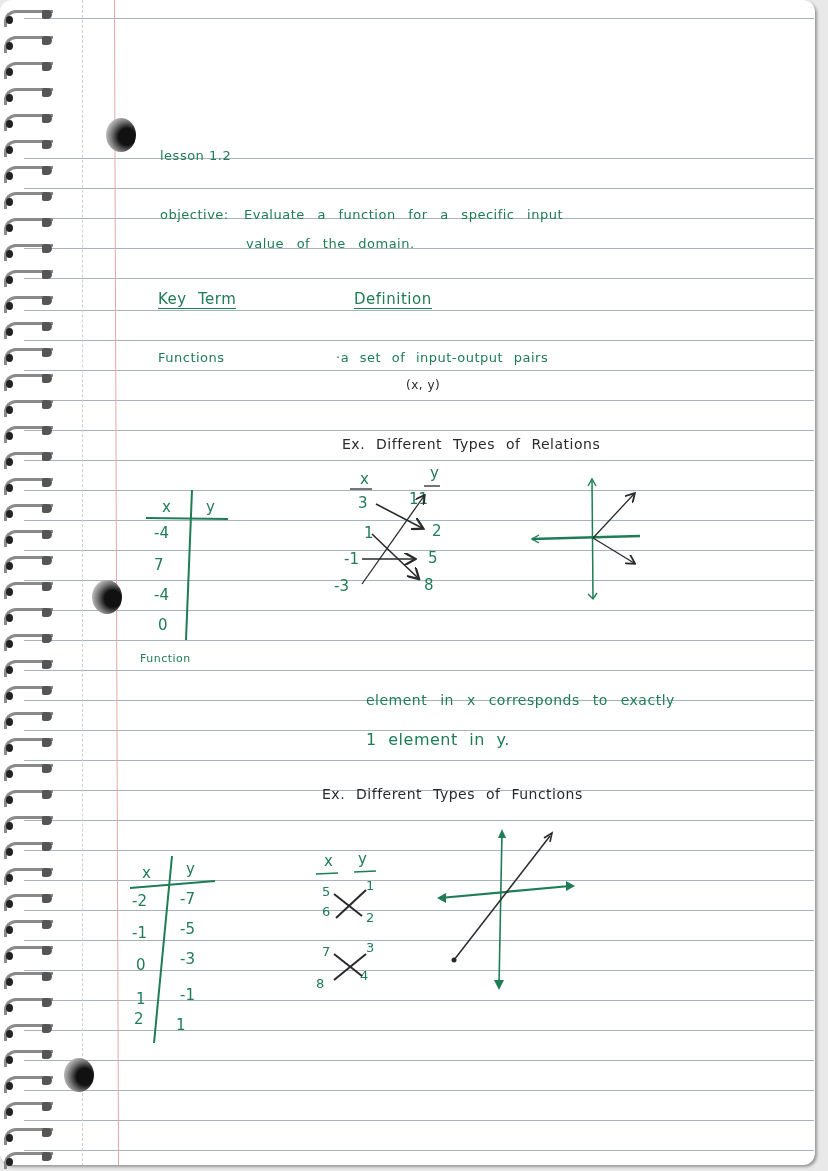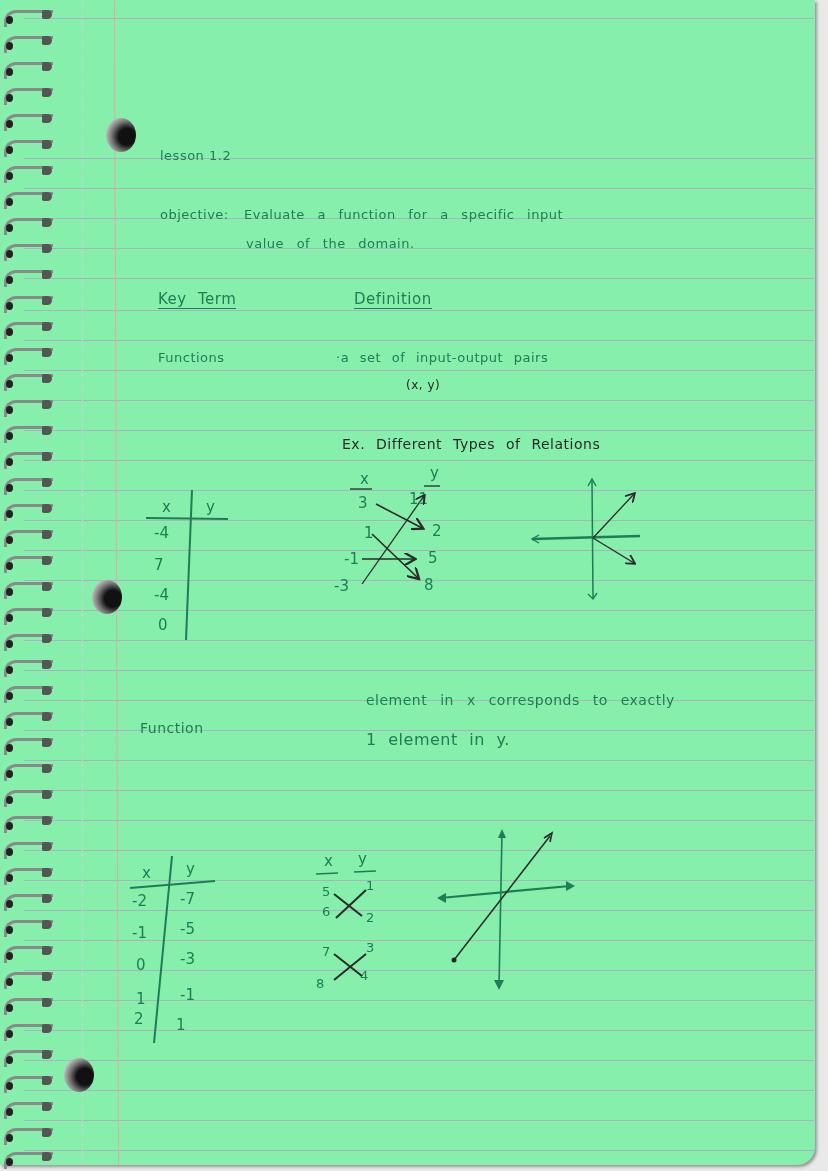--- a/index.html
+++ b/index.html
@@ -1,17 +1,17 @@
 <!DOCTYPE html>
 <html><head>
 <meta charset="utf-8">
 <style>
   html,body{margin:0;padding:0;}
   body{width:828px;height:1171px;overflow:hidden;background:#e9e9e9;position:relative;font-family:"DejaVu Sans",sans-serif;}
-  .page{position:absolute;left:0;top:0;width:815px;height:1165px;background:#86efac;border-bottom-right-radius:18px;box-shadow:2px 2px 3px rgba(0,0,0,0.35);overflow:hidden;}
+  .page{position:absolute;left:0;top:0;width:815px;height:1165px;background:#ffffff;border-bottom-right-radius:18px;box-shadow:2px 2px 3px rgba(0,0,0,0.35);overflow:hidden;border-radius:12px;}
   .spiral{position:absolute;left:0;top:0;width:62px;height:1171px;}
   .coil{position:absolute;left:4px;width:52px;height:14px;}
   .coil .arc{position:absolute;left:0;top:2px;width:46px;height:14px;border:3px solid #8a8a8a;border-bottom:none;border-right:none;border-radius:12px 0 0 0;}
   .coil .tip{position:absolute;right:4px;top:2px;width:10px;height:9px;background:#555;border-radius:2px 5px 5px 2px;}
   .coil .hole{position:absolute;left:2px;top:8px;width:7px;height:8px;background:#222;border-radius:50%;}
   .perf{position:absolute;left:82px;top:0;height:1171px;border-left:1px dashed #cfcfcf;}
   .margin{position:absolute;left:116px;top:0;height:1171px;border-left:1px solid #e5a8a8;transform:skewX(0.2deg);}
   .rule{position:absolute;left:24px;width:790px;height:0;border-top:1px solid #a9b3bd;}
   .punch{position:absolute;width:30px;height:34px;border-radius:50%;background:radial-gradient(circle at 70% 55%,#111 0 30%,#777 55%,#ddd 85%,transparent 90%);}
   .ink{position:absolute;color:#1f7d55;font-family:"DejaVu Sans",sans-serif;font-size:14px;letter-spacing:0.5px;white-space:nowrap;}
@@ -131,24 +131,25 @@
   <svg style="left:0;top:0" width="1" height="1">
     <line x1="592" y1="480" x2="593" y2="598" stroke="#1f7d55" stroke-width="1.5"></line>
     <path d="M588,486 L592,479 L596,486" fill="none" stroke="#1f7d55" stroke-width="1.4"></path>
     <path d="M588,594 L593,599 L597,593" fill="none" stroke="#1f7d55" stroke-width="1.4"></path>
     <line x1="532" y1="539" x2="640" y2="536" stroke="#1f7d55" stroke-width="2.4"></line>
     <path d="M539,535 L532,539 L539,543" fill="none" stroke="#1f7d55" stroke-width="1.4"></path>
     <line x1="593" y1="538" x2="634" y2="494" stroke="#2a2a2a" stroke-width="1.3" marker-end="url(#ah)"></line>
     <line x1="593" y1="538" x2="634" y2="563" stroke="#2a2a2a" stroke-width="1.3" marker-end="url(#ah)"></line>
   </svg>
 
-  <span class="ink" style="left:140px;top:720px;font-size:14px">Function</span>
+  <span class="ink" style="left:140px;top:652px;font-size:11px">Function</span>
   <span class="ink" style="left:366px;top:692px;font-size:14px;word-spacing:8px">element in x corresponds to exactly</span>
   <span class="ink" style="left:366px;top:730px;font-size:16px;word-spacing:6px">1 element in y.</span>
 
+  <span class="ink dark" style="left:322px;top:786px;font-size:14px;word-spacing:6px">Ex. Different Types of Functions</span>
 
   <div>
     <span class="tbl-num" style="left:142px;top:864px">x</span>
     <span class="tbl-num" style="left:186px;top:860px">y</span>
     <span class="tbl-num" style="left:132px;top:892px">-2</span>
     <span class="tbl-num" style="left:132px;top:924px">-1</span>
     <span class="tbl-num" style="left:136px;top:956px">0</span>
     <span class="tbl-num" style="left:136px;top:990px">1</span>
     <span class="tbl-num" style="left:134px;top:1010px">2</span>
     <span class="tbl-num" style="left:180px;top:890px">-7</span>

